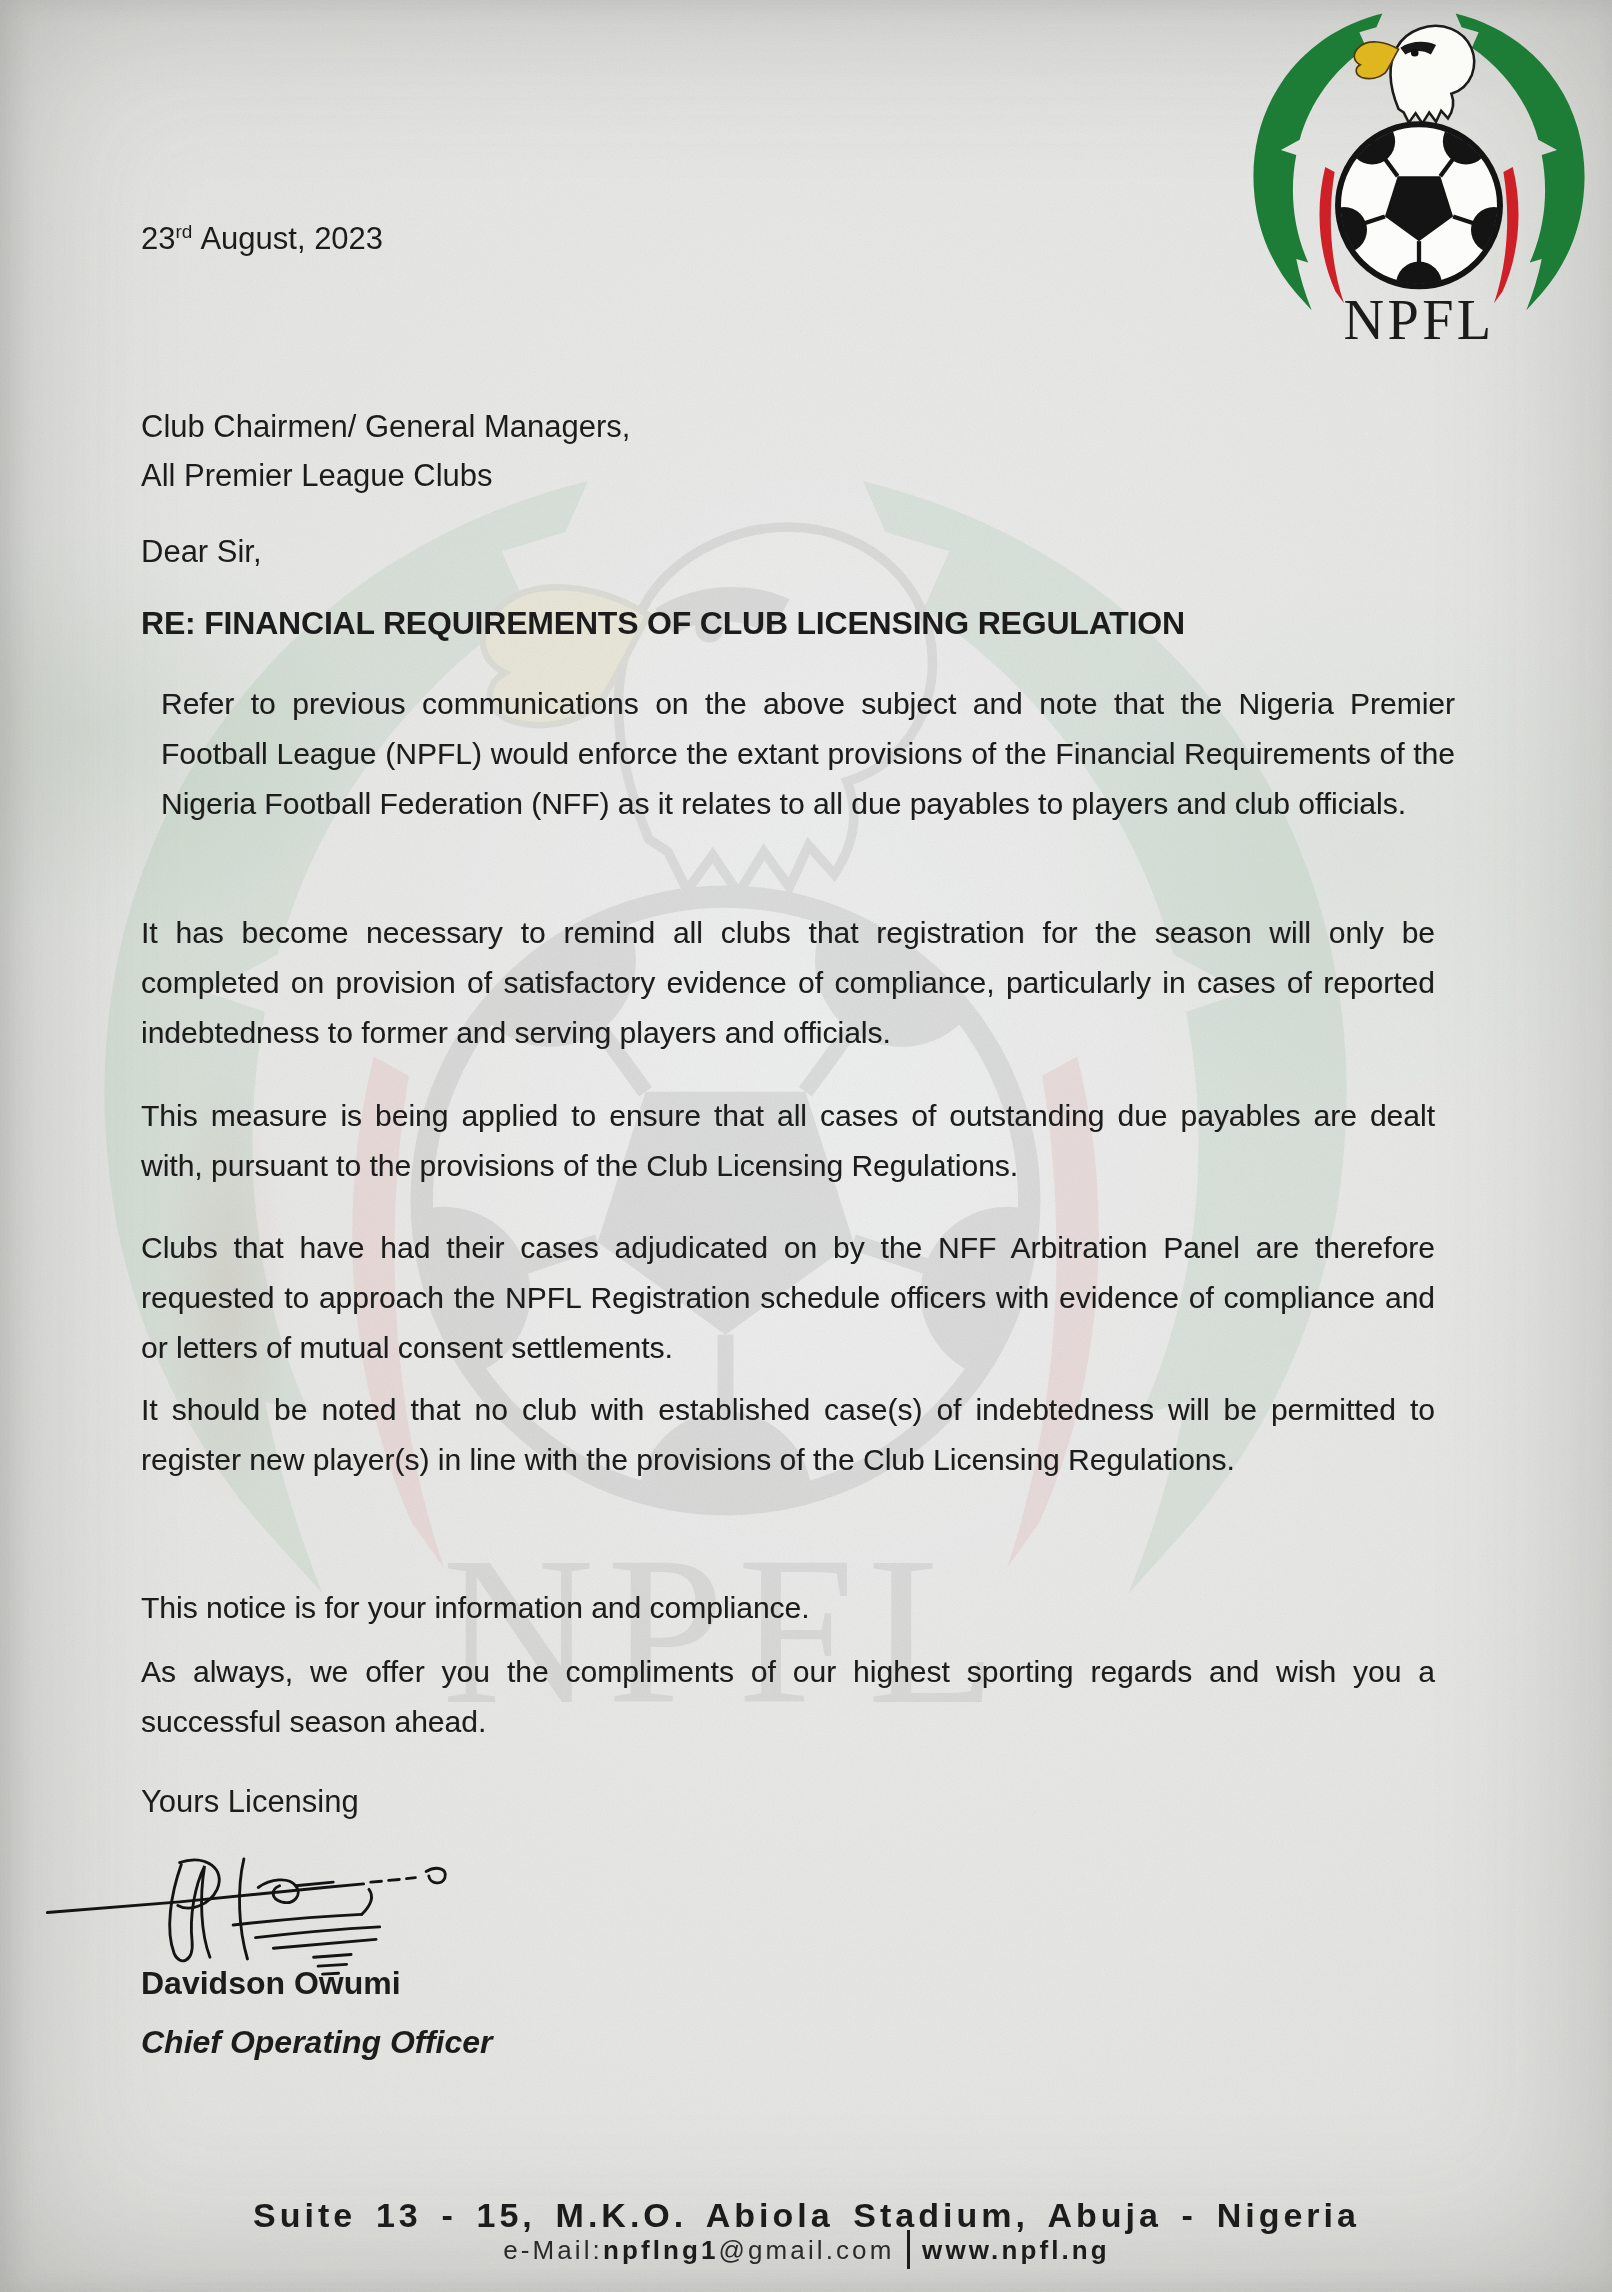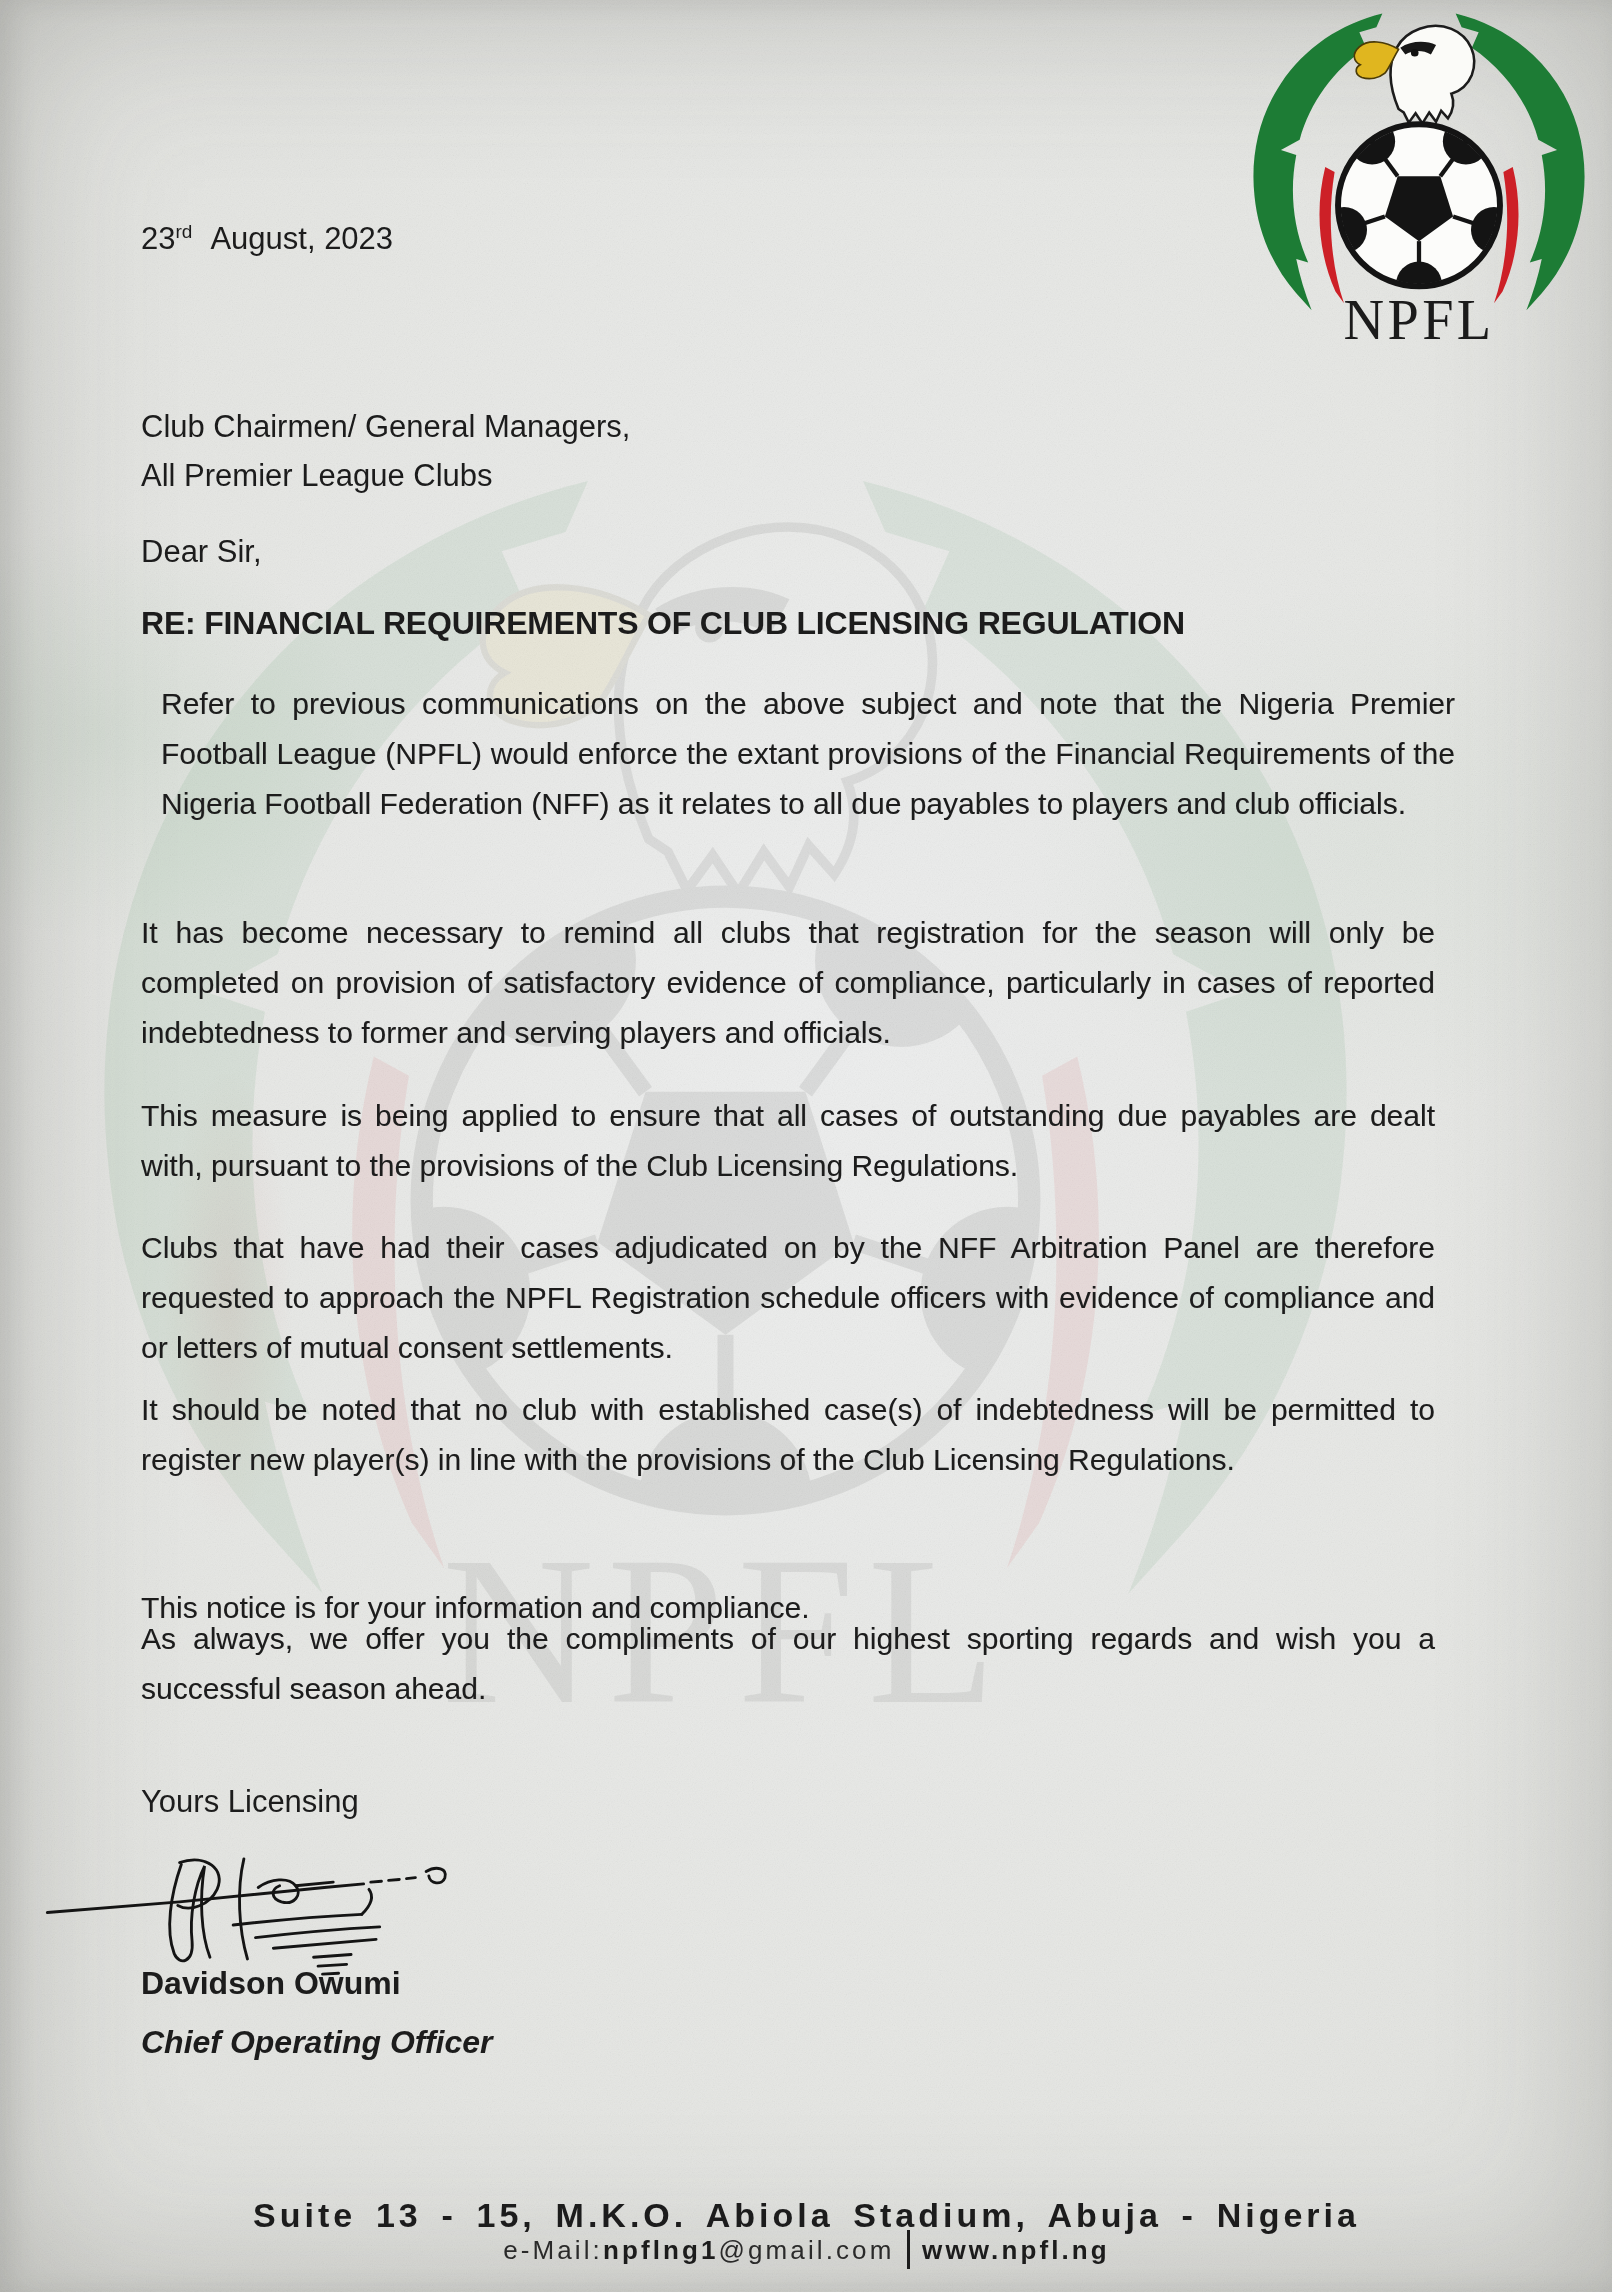--- a/index.html
+++ b/index.html
@@ -16,28 +16,28 @@
       radial-gradient(ellipse 466px 376px at 1361px 851px, rgba(70,135,80,0.05), transparent 72%),
       radial-gradient(ellipse 1254px 1791px at 52% 45%, #eceded 0%, #e6e7e4 55%, #dfe0dc 100%);
     box-shadow:inset 0 0 170px rgba(80,80,72,0.30), inset 10.7px 0 27px rgba(60,60,55,0.12);
   }
   .noise{position:absolute;inset:0;pointer-events:none;}
   .watermark{position:absolute;left:54px;top:448px;width:1343px;height:1281px;opacity:0.075;pointer-events:none;}
   .logo{position:absolute;top:5.4px;left:1240px;width:358px;height:341px;}
   .txt{position:absolute;left:141px;width:1294px;}
   .date{top:221px;font-size:31px;}
   .date sup{font-size:19px;vertical-align:super;line-height:0;}
-  .date .tail{margin-left:18px;}
+  .date .tail{margin-left:8px;}
   .recip1{top:381px;font-size:31px;font-weight:normal;margin-top:28px;}
   .recip2{top:458px;font-size:31px;}
   .salutation{top:534px;font-size:31px;}
   .subject{top:605px;font-size:32px;font-weight:bold;letter-spacing:-0.2px;}
   .para{font-size:30px;line-height:50px;text-align:justify;text-shadow:0.3px 0.3px 0.4px rgba(20,20,20,0.28);}
   .p1{top:679px;margin-left:20px;} .p2{top:908px;} .p3{top:1091px;} .p4{top:1223px;}
-  .p5{top:1385px;} .p6{top:1571px;margin-top:12px;} .p7{top:1614px;}
+  .p5{top:1385px;} .p6{top:1571px;margin-top:12px;} .p7{top:1647px;}
   .closing{top:1784px;font-size:31px;}
   .signature{position:absolute;left:45px;top:1850px;width:421px;height:134px;}
   .sig-name{top:1965px;font-size:32px;font-weight:bold;}
   .sig-title{top:2024px;font-size:32px;font-weight:bold;font-style:italic;}
   .footer{position:absolute;left:0;width:1613px;text-align:center;}
   .footer-line1{top:2196px;font-size:34px;font-weight:bold;letter-spacing:4px;word-spacing:6.3px;}
   .footer-line2{top:2230px;font-size:26px;letter-spacing:3.1px;}
   .footer-line2 .lite{font-weight:normal;color:#2a2a2a;}
   .footer-line2 .bold{font-weight:bold;}
   .vbar{display:inline-block;width:2.7px;height:39px;background:#1c1c1c;vertical-align:middle;margin:0 12.5px 5.4px 12.5px;}

